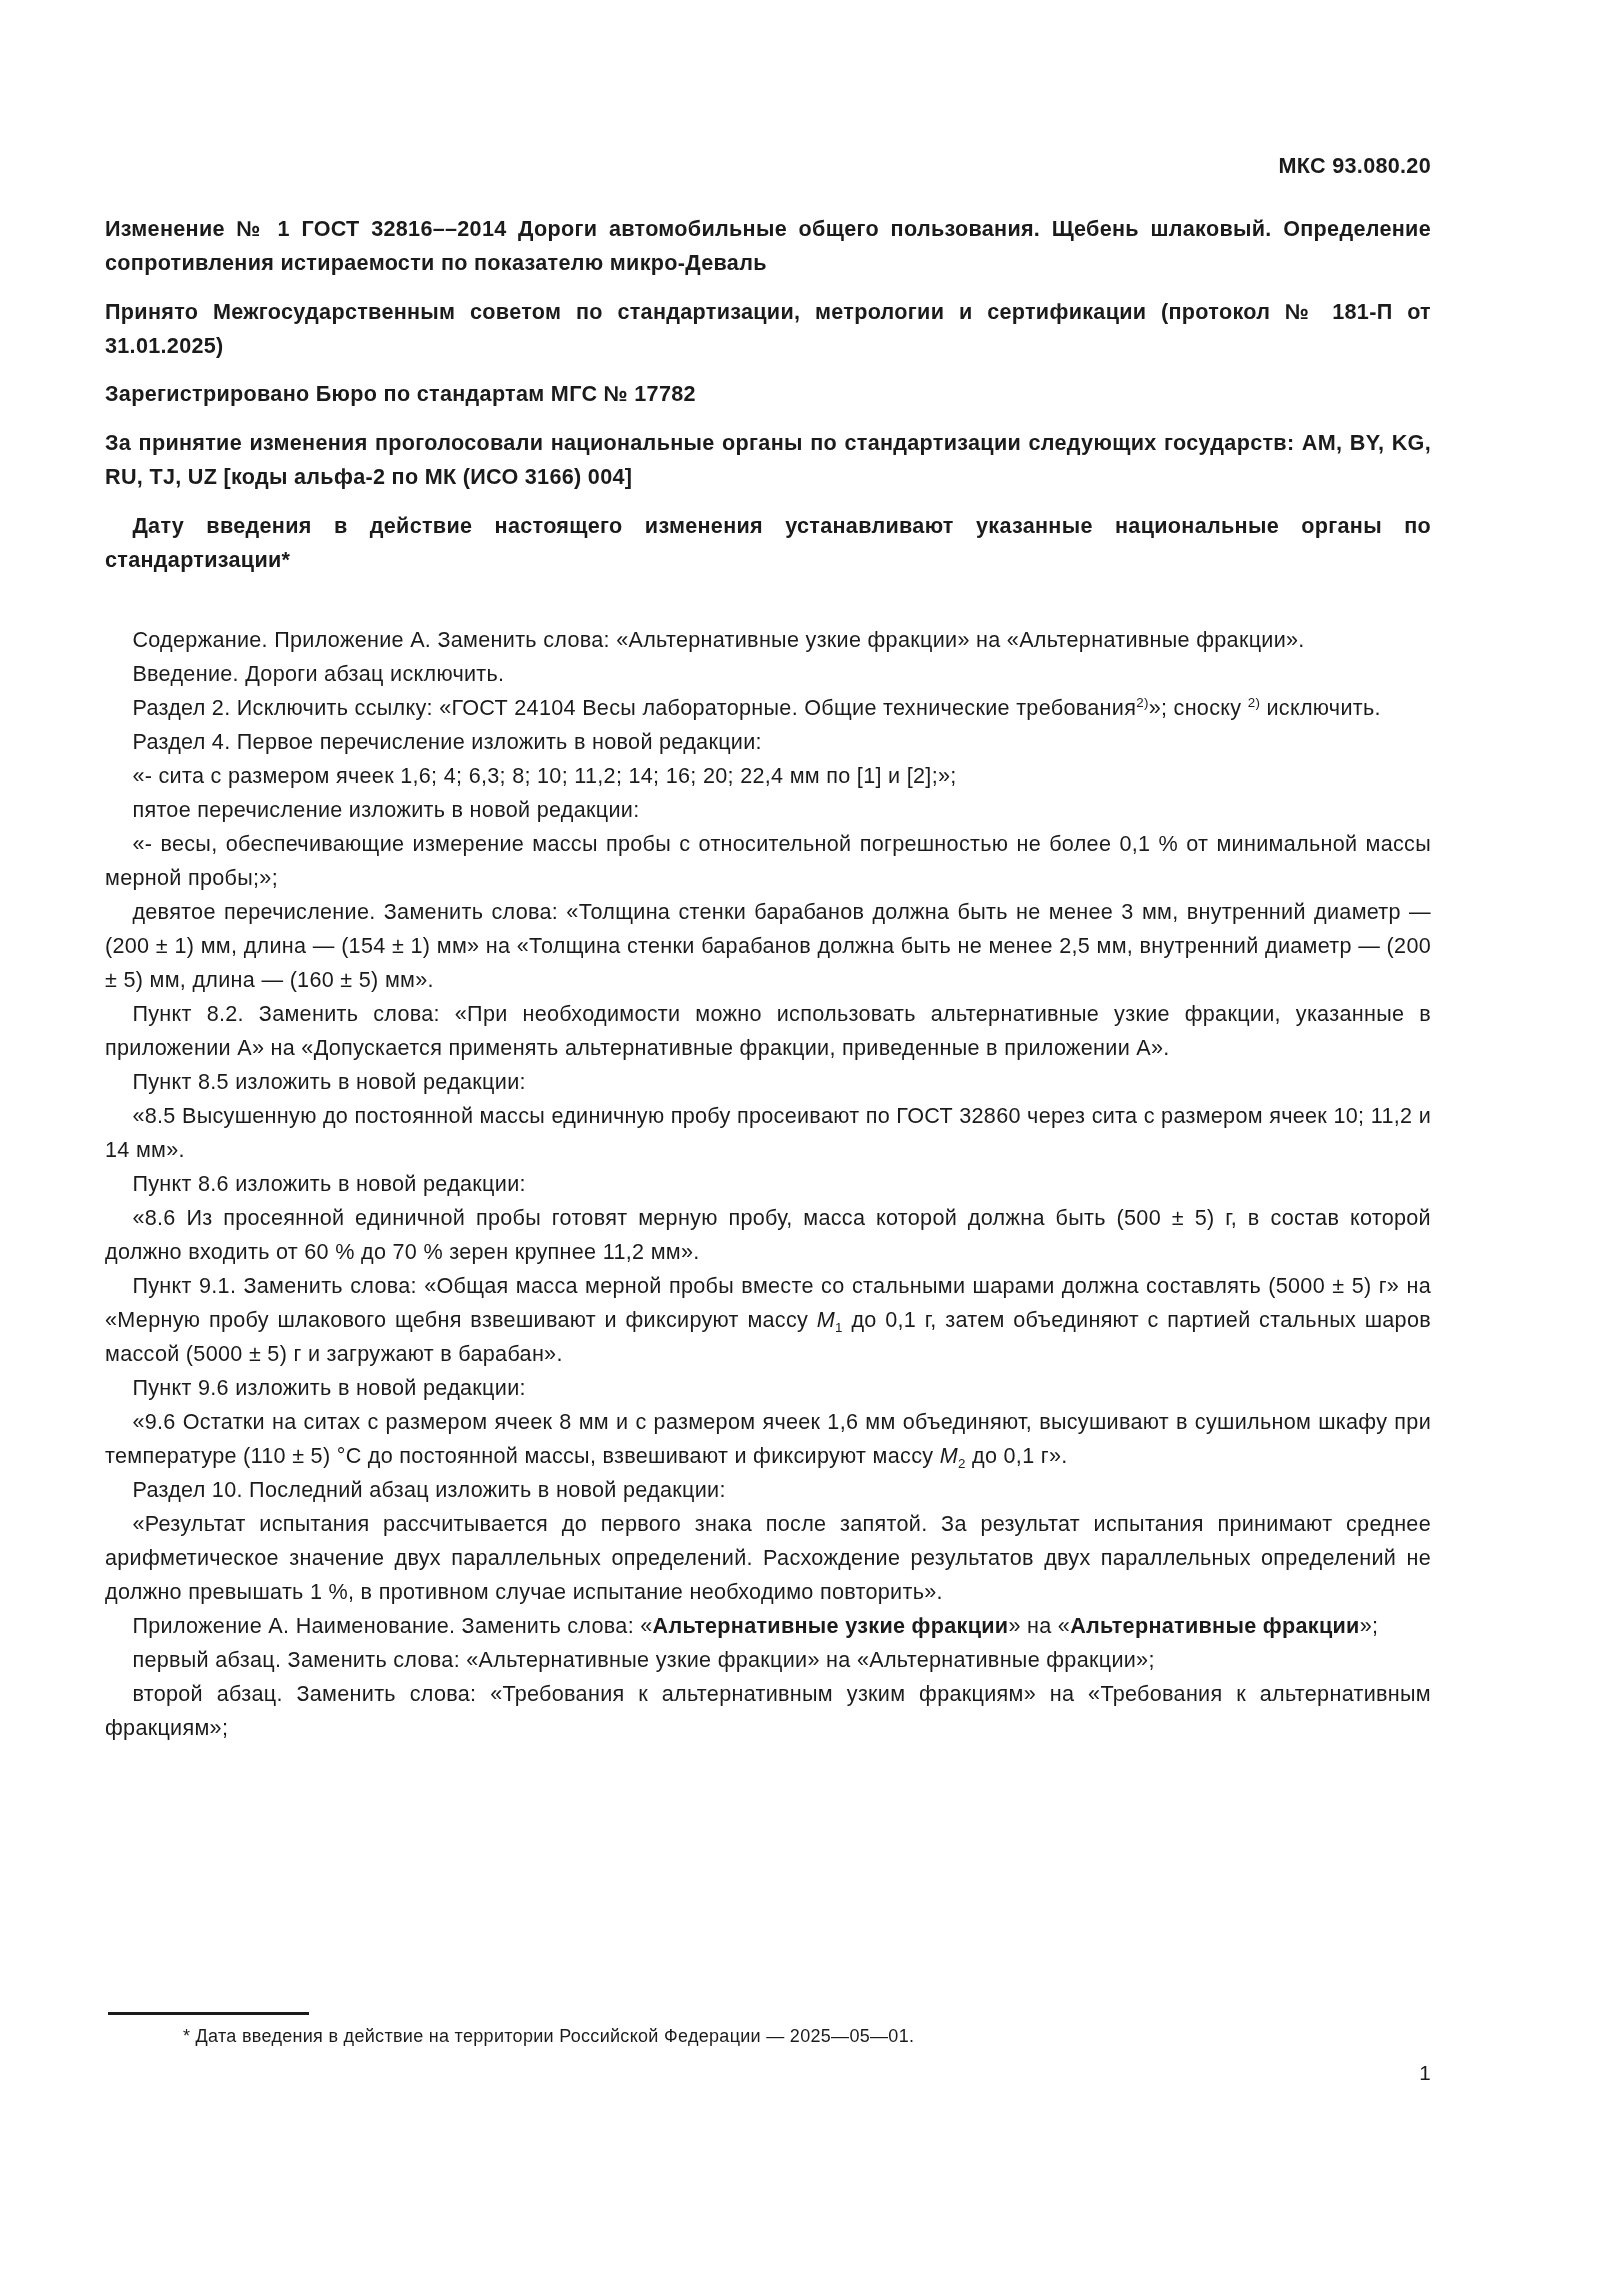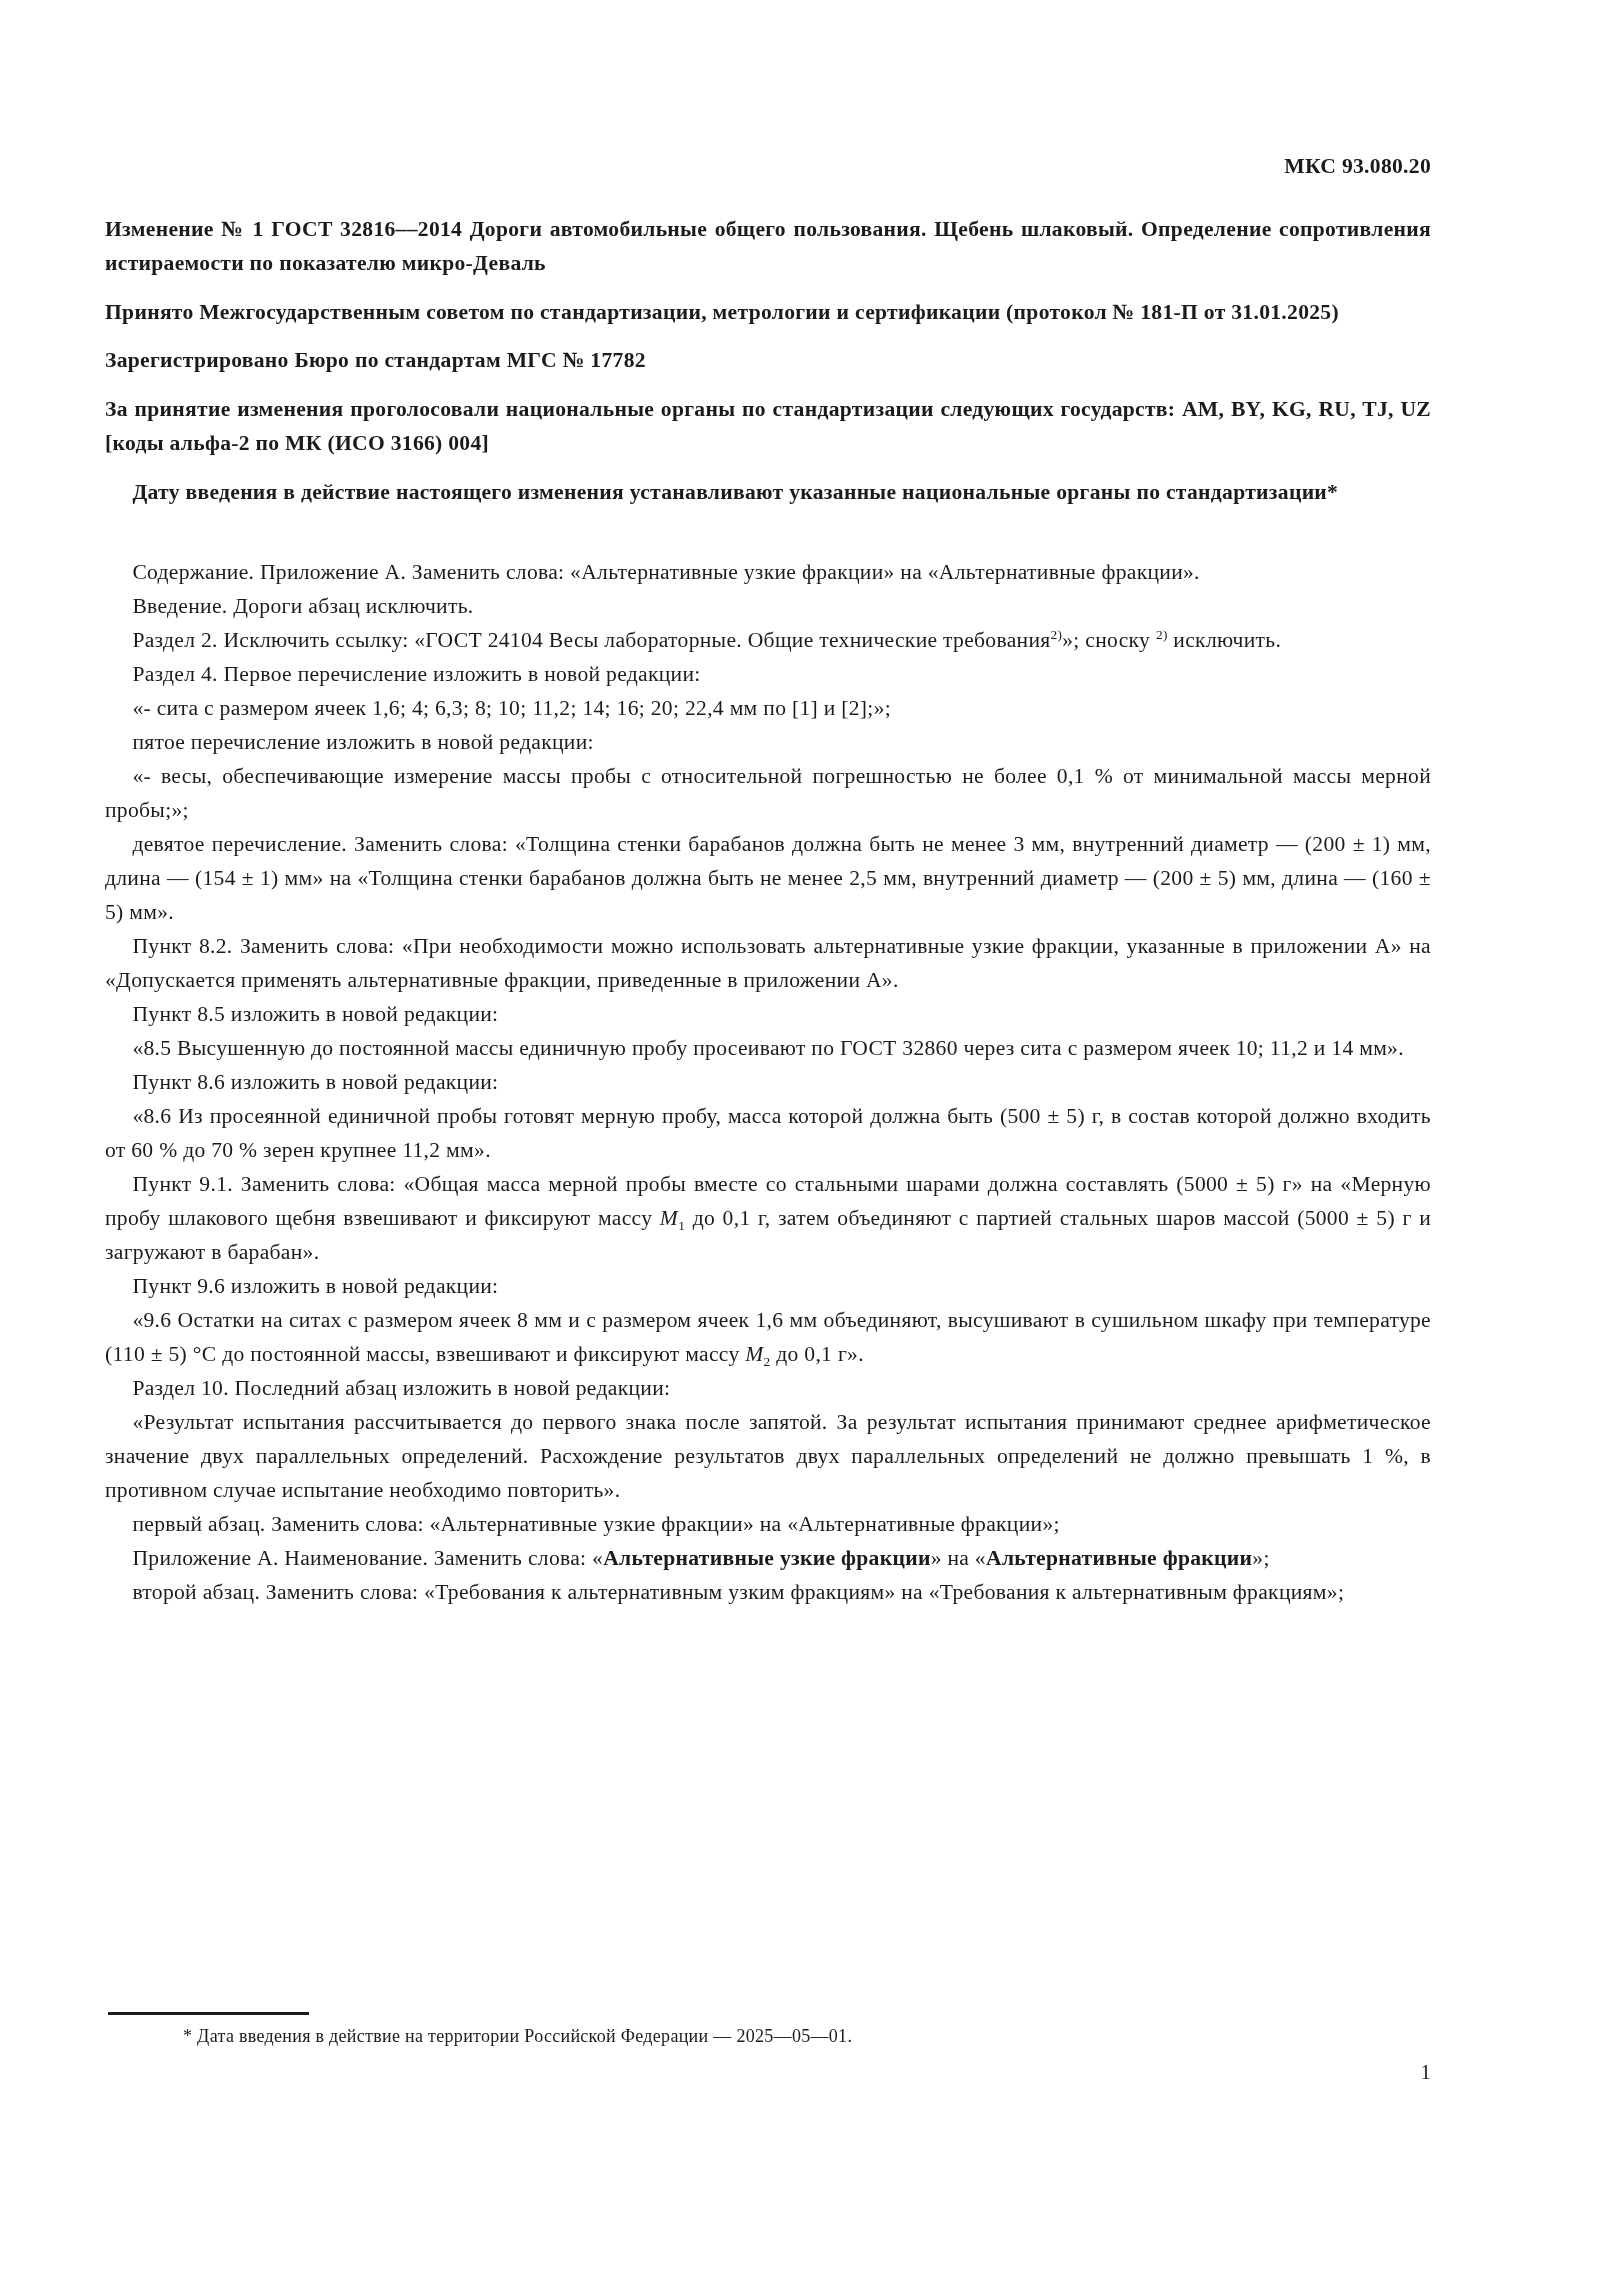--- a/index.html
+++ b/index.html
@@ -3,21 +3,21 @@
 <meta charset="utf-8">
 <style>
   html, body { margin:0; padding:0; background:#ffffff; }
   .page {
     position: relative;
     width: 1621px;
     height: 2293px;
     box-sizing: border-box;
     background: #ffffff;
     color: #1b1b1b;
-    font-family: Liberation Serif, serif;
+    font-family: Liberation Sans, sans-serif;
     font-size: 21.6px;
     line-height: 34px;
     letter-spacing: 0.3px;
     padding: 149px 190px 0 105px;
     overflow: hidden;
   }
   .ics-code {
     margin: 0 0 29px 0;
     font-weight: 700;
     text-align: right;
@@ -85,22 +85,22 @@
       <p class="para body"><span>Пункт 8.2. Заменить слова: «При необходимости можно использовать альтернативные узкие фракции, указанные в приложении А» на «Допускается применять альтернативные фракции, приведенные в приложении А».</span></p>
       <p class="para body"><span>Пункт 8.5 изложить в новой редакции:</span></p>
       <p class="para body"><span>«8.5 Высушенную до постоянной массы единичную пробу просеивают по ГОСТ 32860 через сита с размером ячеек 10; 11,2 и 14 мм».</span></p>
       <p class="para body"><span>Пункт 8.6 изложить в новой редакции:</span></p>
       <p class="para body"><span>«8.6 Из просеянной единичной пробы готовят мерную пробу, масса которой должна быть (500 ± 5) г, в состав которой должно входить от 60 % до 70 % зерен крупнее 11,2 мм».</span></p>
       <p class="para body"><span>Пункт 9.1. Заменить слова: «Общая масса мерной пробы вместе со стальными шарами должна составлять (5000 ± 5) г» на «Мерную пробу шлакового щебня взвешивают и фиксируют массу </span><i>M</i><sub>1</sub><span> до 0,1 г, затем объединяют с партией стальных шаров массой (5000 ± 5) г и загружают в барабан».</span></p>
       <p class="para body"><span>Пункт 9.6 изложить в новой редакции:</span></p>
       <p class="para body"><span>«9.6 Остатки на ситах с размером ячеек 8 мм и с размером ячеек 1,6 мм объединяют, высушивают в сушильном шкафу при температуре (110 ± 5) °С до постоянной массы, взвешивают и фиксируют массу </span><i>M</i><sub>2</sub><span> до 0,1 г».</span></p>
       <p class="para body"><span>Раздел 10. Последний абзац изложить в новой редакции:</span></p>
       <p class="para body"><span>«Результат испытания рассчитывается до первого знака после запятой. За результат испытания принимают среднее арифметическое значение двух параллельных определений. Расхождение результатов двух параллельных определений не должно превышать 1 %, в противном случае испытание необходимо повторить».</span></p>
+      <p class="para body"><span>Приложение А. Наименование. Заменить слова: «</span><b>Альтернативные узкие фракции</b><span>» на «</span><b>Альтернативные фракции</b><span>»;</span></p>
       <p class="para body"><span>первый абзац. Заменить слова: «Альтернативные узкие фракции» на «Альтернативные фракции»;</span></p>
-      <p class="para body"><span>Приложение А. Наименование. Заменить слова: «</span><b>Альтернативные узкие фракции</b><span>» на «</span><b>Альтернативные фракции</b><span>»;</span></p>
       <p class="para body"><span>второй абзац. Заменить слова: «Требования к альтернативным узким фракциям» на «Требования к альтернативным фракциям»;</span></p>
     </div>
 
   <div class="footnote-rule"></div>
   <p class="footnote">* Дата введения в действие на территории Российской Федерации — 2025—05—01.</p>
   <p class="page-number">1</p>
 </div>
 
 
 </body></html>

